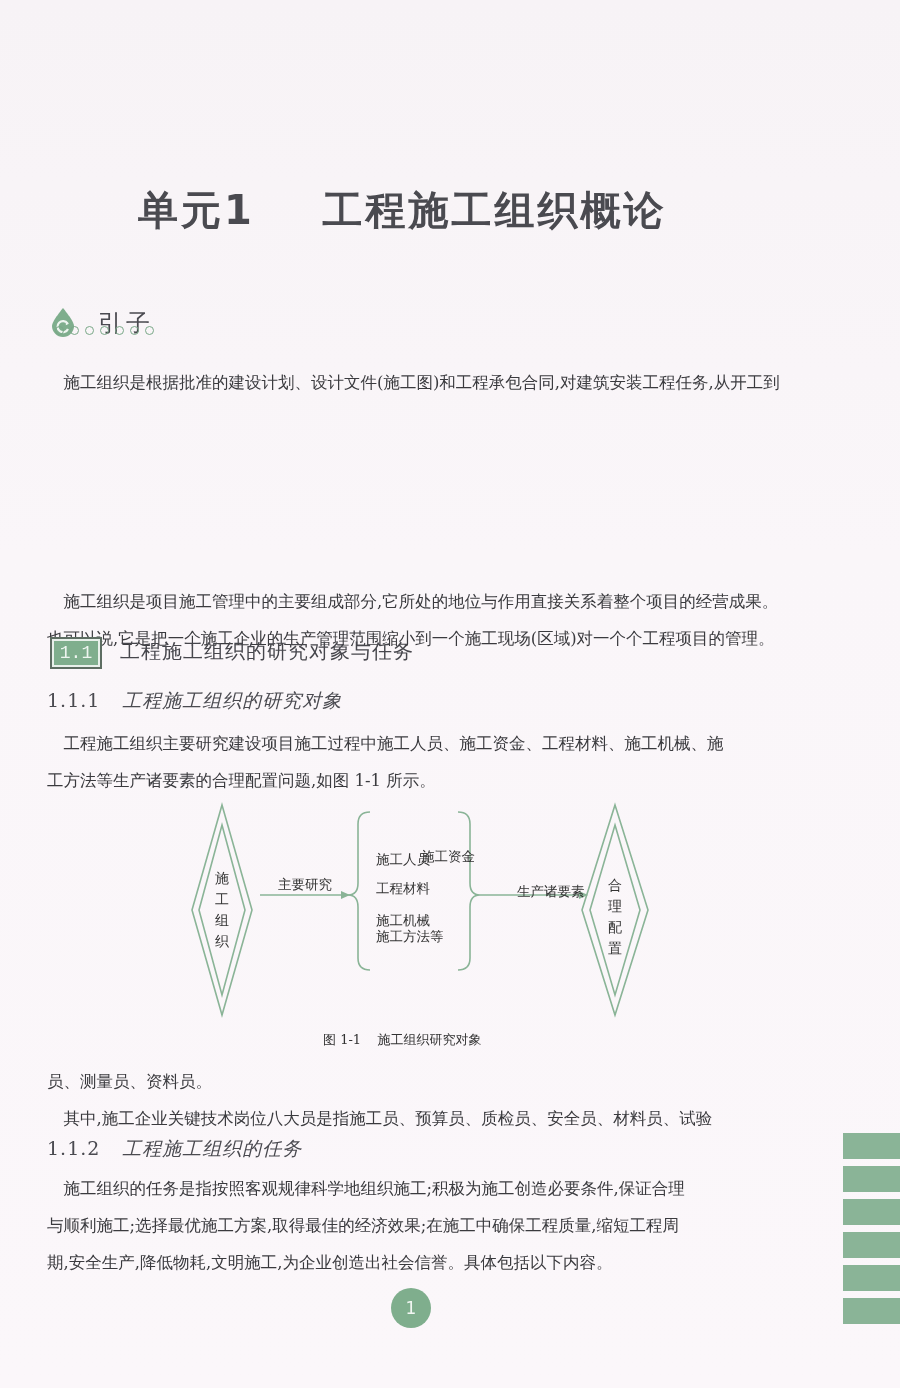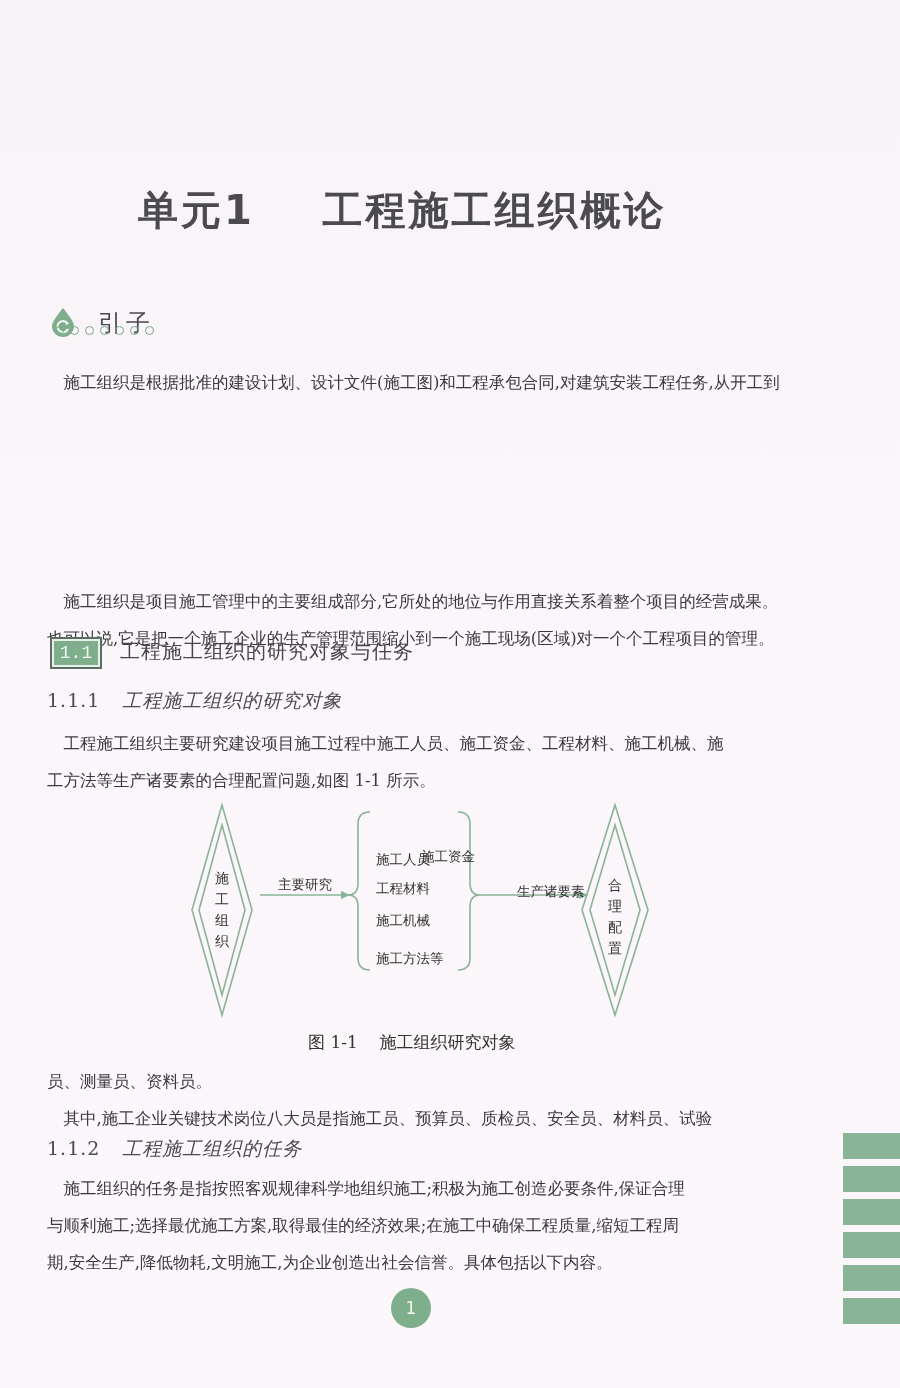--- a/index.html
+++ b/index.html
@@ -20,21 +20,21 @@
   .sec-badge{position:absolute;left:50px;top:637px;width:48px;height:28px;background:#7fae8d;
        border:2px solid #5d6d62;box-shadow:inset 0 0 0 2px #e8f0ea;color:#eef5f0;font-size:18px;
        display:flex;align-items:center;justify-content:center;font-family:Liberation Mono, monospace;}
   .sec-title{position:absolute;left:120px;top:638px;font-family:Liberation Serif, serif;
        font-size:20px;color:#46464c;letter-spacing:1px;}
   .subsec{position:absolute;left:47px;font-size:19px;color:#4a4a50;letter-spacing:1px;font-style:italic;}
   .subsec .num{font-style:normal;margin-right:22px;}
   .diagram{position:absolute;left:180px;top:800px;width:520px;height:230px;}
   .dlabel{position:absolute;font-size:13.5px;color:#333;}
   .vtext{position:absolute;font-size:14px;color:#333;width:16px;line-height:21px;text-align:center;}
-  .caption{position:absolute;left:308px;top:1031px;font-size:17px;color:#333;white-space:pre;}
+  .caption{position:absolute;left:323px;top:1031px;font-size:13px;color:#333;white-space:pre;}
   .page-num{position:absolute;left:391px;top:1288px;width:40px;height:40px;border-radius:50%;background:#7fae8d;
        color:#f2f7f3;font-family:"DejaVu Sans",sans-serif;font-size:17px;display:flex;align-items:center;justify-content:center;}
   .tabs{position:absolute;left:843px;top:1133px;width:57px;}
   .tab{height:26px;background:#8ab497;margin-bottom:7px;}
 </style>
 </head>
 <body>
 
 <div class="page">
 
@@ -111,21 +111,21 @@
       <div>组</div>
       <div>织</div>
     </div>
 
     <div class="dlabel" style="left:98px;top:76px;">主要研究</div>
 
     <div class="dlabel" style="left:196px;top:16px;margin-top:35px;">施工人员</div>
     <div class="dlabel" style="left:196px;top:48px;margin-left:45px;">施工资金</div>
     <div class="dlabel" style="left:196px;top:80px;">工程材料</div>
     <div class="dlabel" style="left:196px;top:112px;">施工机械</div>
-    <div class="dlabel" style="left:196px;top:150px;">施工方法等</div>
+    <div class="dlabel" style="left:196px;top:128px;">施工方法等</div>
 
     <div class="dlabel" style="left:310px;top:83px;margin-left:27px;">生产诸要素</div>
 
     <div class="vtext" style="left:427px;top:75px;">
       <div>合</div>
       <div>理</div>
       <div>配</div>
       <div>置</div>
     </div>
   </div>

